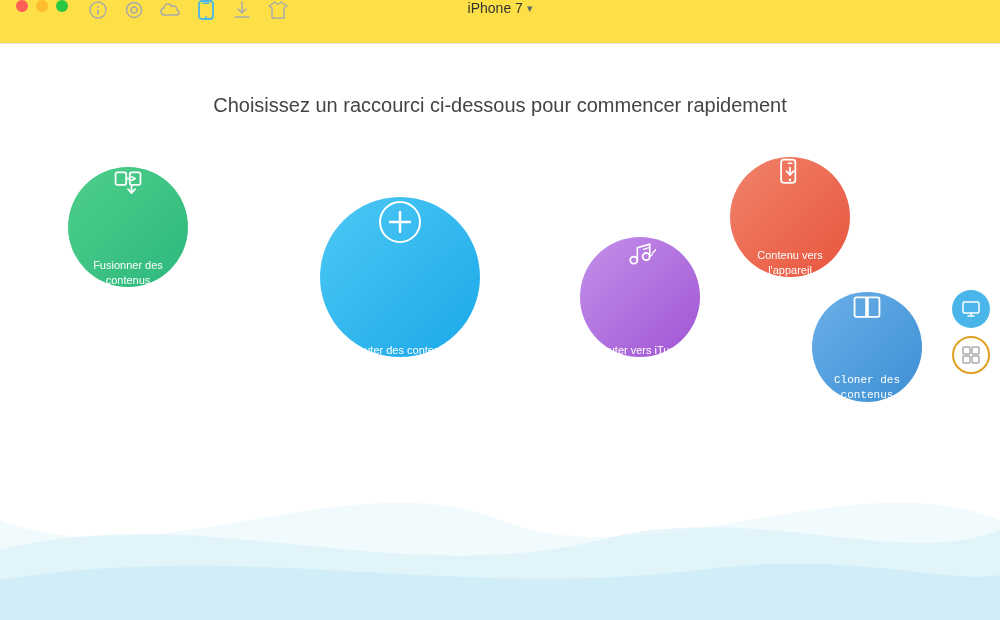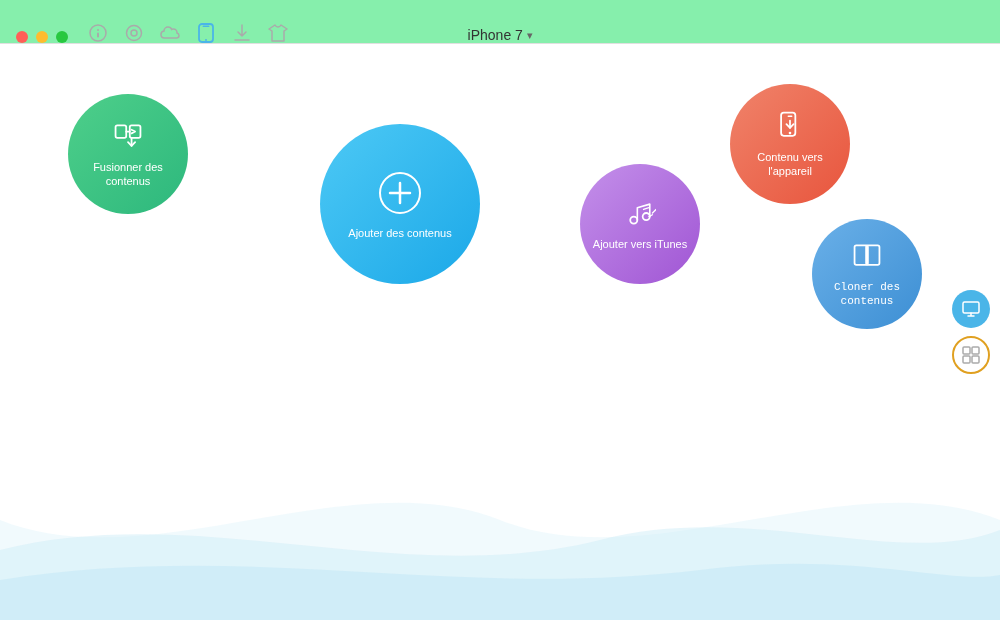--- a/index.html
+++ b/index.html
@@ -9,24 +9,24 @@
       height: 620px;
       background: #ffffff;
       font-family: -apple-system, 'Helvetica Neue', Arial, sans-serif;
       overflow: hidden;
       position: relative;
     }
 
     
     .titlebar {
       height: 44px;
-      background: #86efac;
+      background: #fde047;
       border-bottom: 1px solid #e0e0e0;
       display: flex;
-      align-items: flex-end;
+      align-items: flex-start;
       padding: 0 16px;
       position: relative;
     }
 
     .traffic-lights {
       display: flex;
       gap: 8px;
       align-items: center;
     }
 
@@ -108,21 +108,21 @@
       width: 100%;
       height: 450px;
       z-index: 1;
     }
 
     .circle-item {
       position: absolute;
       display: flex;
       flex-direction: column;
       align-items: center;
-      justify-content: center;
+      justify-content: space-between;
       border-radius: 50%;
       color: white;
       cursor: pointer;
       transition: transform 0.2s;
     }
 
     .circle-label {
       font-size: 11px;
       text-align: center;
       line-height: 1.3;
@@ -292,20 +292,23 @@
 </div>
 
 <div class="main">
 
   <svg class="wave-bg" viewBox="0 0 1000 200" preserveAspectRatio="none">
     <path d="M0,100 C150,160 350,40 500,100 C650,160 850,40 1000,100 L1000,200 L0,200 Z" fill="#e8f6fc" opacity="0.6"></path>
     <path d="M0,130 C200,80 400,170 600,120 C750,80 900,150 1000,110 L1000,200 L0,200 Z" fill="#d0eef8" opacity="0.5"></path>
     <path d="M0,160 C250,120 450,180 700,150 C850,130 950,165 1000,155 L1000,200 L0,200 Z" fill="#b8e4f5" opacity="0.4"></path>
   </svg>
 
+  <div class="heading">
+    <span>Choisissez un raccourci ci-dessous pour commencer rapidement</span>
+  </div>
 
   <div class="circles-area">
 
     <div class="circle-item circle-merge">
       <svg class="icon-svg" viewBox="0 0 36 36" fill="none">
         <rect x="4" y="6" width="12" height="14" rx="2" stroke="white" stroke-width="2" fill="none"></rect>
         <rect x="20" y="6" width="12" height="14" rx="2" stroke="white" stroke-width="2" fill="none"></rect>
         <path d="M16 13H20M22 11L26 13L22 15" stroke="white" stroke-width="2" stroke-linecap="round" stroke-linejoin="round"></path>
         <path d="M18 25L22 29L26 25" stroke="white" stroke-width="2" stroke-linecap="round" stroke-linejoin="round"></path>
         <path d="M22 20V29" stroke="white" stroke-width="2" stroke-linecap="round"></path>

